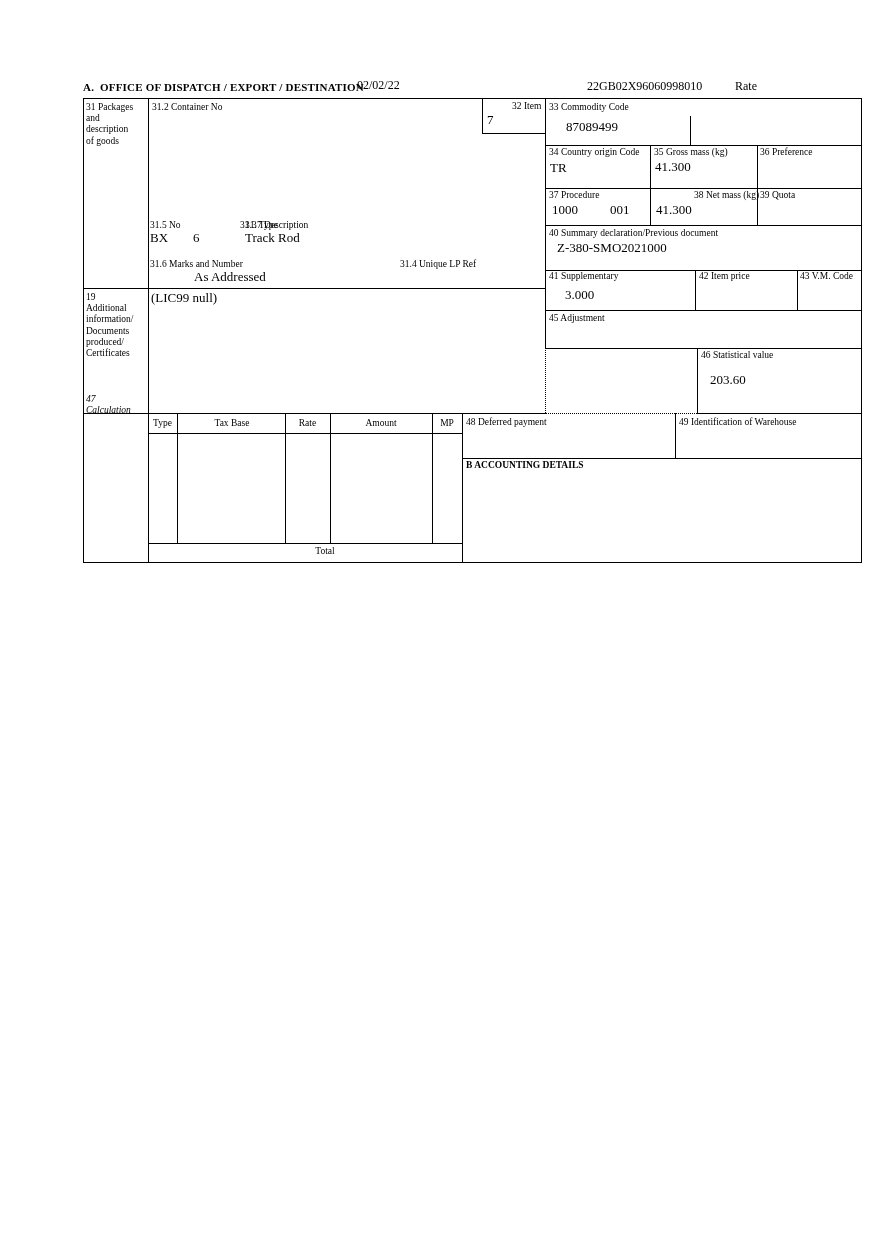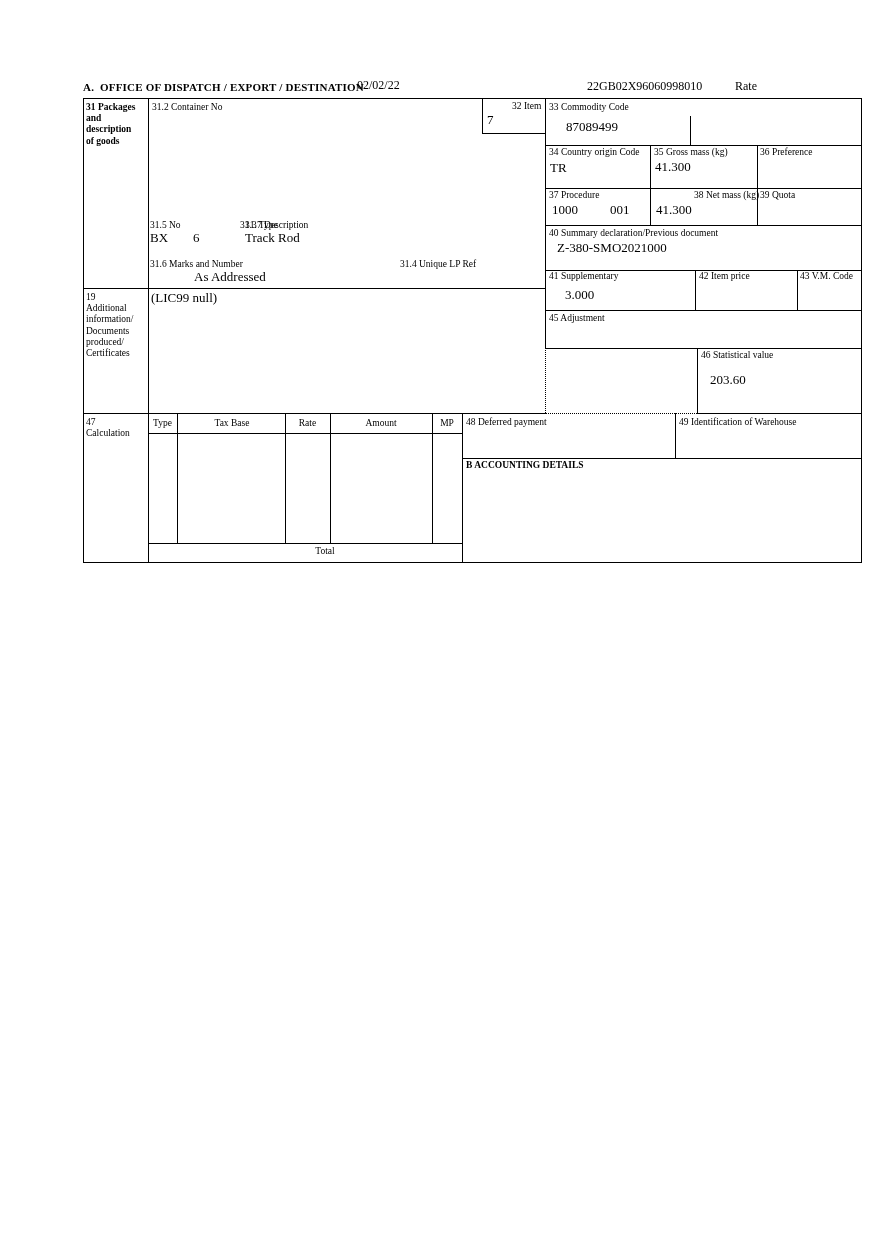--- a/index.html
+++ b/index.html
@@ -59,21 +59,21 @@
   <div class="ln" style="left:545px; top:310px; width:317px; height:1px;"></div>
   <div class="ln" style="left:545px; top:348px; width:317px; height:1px;"></div>
   <div class="ln" style="left:83px; top:288px; width:462px; height:1px;"></div>
   <div class="ln" style="left:83px; top:413px; width:462px; height:1px;"></div>
   <div class="hdot" style="left:545px; top:413px; width:152px;"></div>
   <div class="ln" style="left:697px; top:413px; width:165px; height:1px;"></div>
   <div class="ln" style="left:148px; top:433px; width:314px; height:1px;"></div>
   <div class="ln" style="left:148px; top:543px; width:314px; height:1px;"></div>
   <div class="ln" style="left:462px; top:458px; width:400px; height:1px;"></div>
 
-  <div class="t lbl side" style="left:86px; top:102px; width:58px;font-weight:bold;">31 Packages
+  <div class="t lbl side" style="left:86px; top:102px; width:58px;">31 Packages
 and
 description
 of goods</div>
 
   <div class="t lbl" style="left:152px; top:102px;">31.2 Container No</div>
 
   <div class="t lbl" style="left:512px; top:101px;">32 Item</div>
   <div class="t val" style="left:487px; top:113px;">7</div>
 
   <div class="t lbl" style="left:150px; top:220px;">31.5 No</div>
@@ -117,21 +117,21 @@
   <div class="t val" style="left:710px; top:373px;">203.60</div>
 
   <div class="t lbl side" style="left:86px; top:292px; width:58px;">19
 Additional
 information/
 Documents
 produced/
 Certificates</div>
   <div class="t val" style="left:151px; top:291px;">(LIC99 null)</div>
 
-  <div class="t lbl side" style="left:86px; top:417px; width:58px;">47
+  <div class="t lbl side" style="left:86px; top:394px; width:58px;font-style:italic;">47
 Calculation</div>
   <div class="t lbl ctr" style="left:148px; top:418px; width:29px;">Type</div>
   <div class="t lbl ctr" style="left:178px; top:418px; width:108px;">Tax Base</div>
   <div class="t lbl ctr" style="left:285px; top:418px; width:45px;">Rate</div>
   <div class="t lbl ctr" style="left:330px; top:418px; width:102px;">Amount</div>
   <div class="t lbl ctr" style="left:432px; top:418px; width:30px;">MP</div>
   <div class="t lbl ctr" style="left:290px; top:546px; width:70px;">Total</div>
 
   <div class="t lbl" style="left:466px; top:417px;">48 Deferred payment</div>
   <div class="t lbl" style="left:679px; top:417px;">49 Identification of Warehouse</div>

